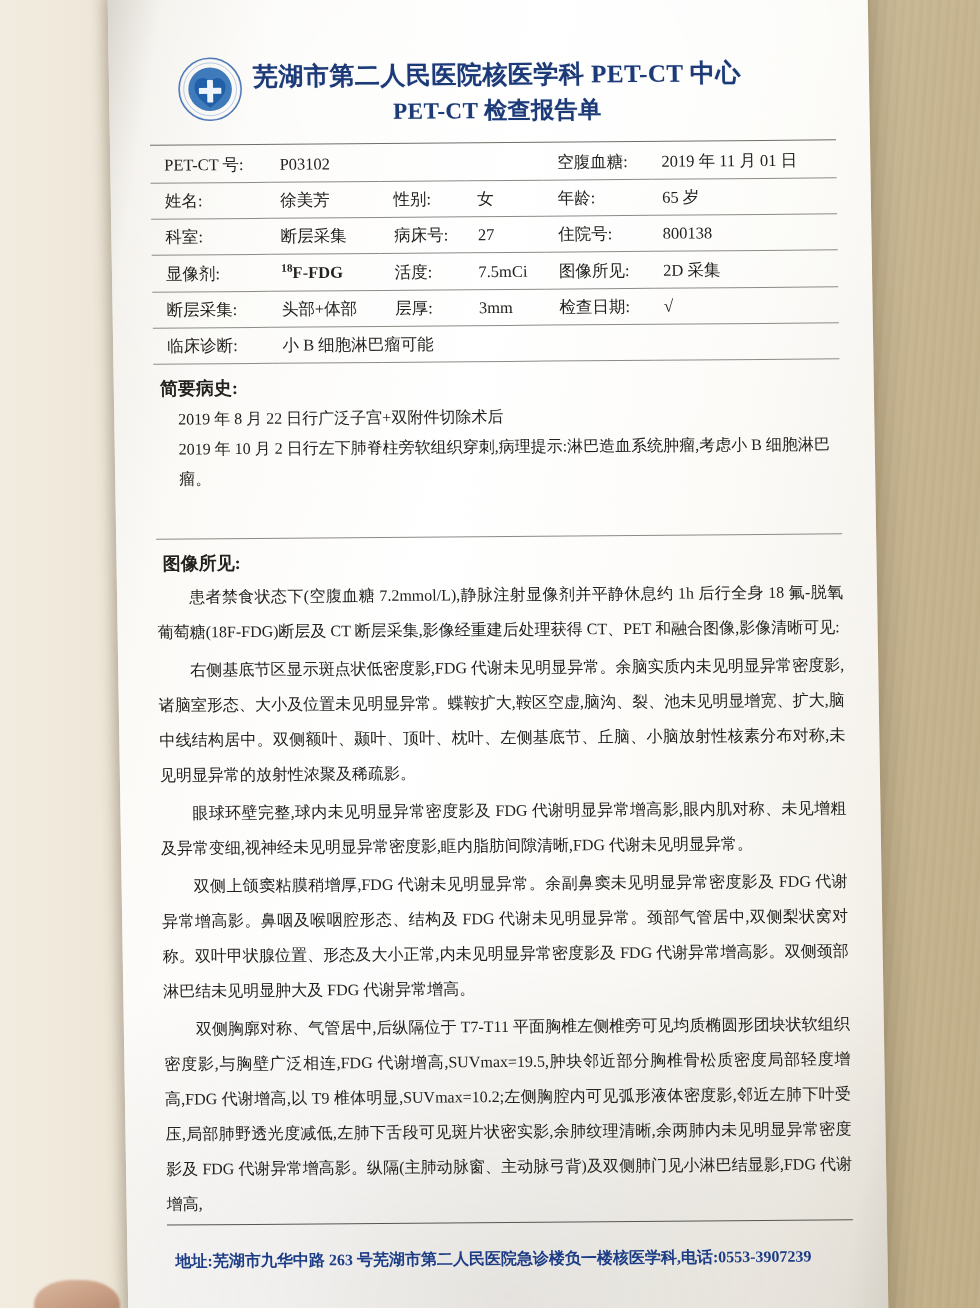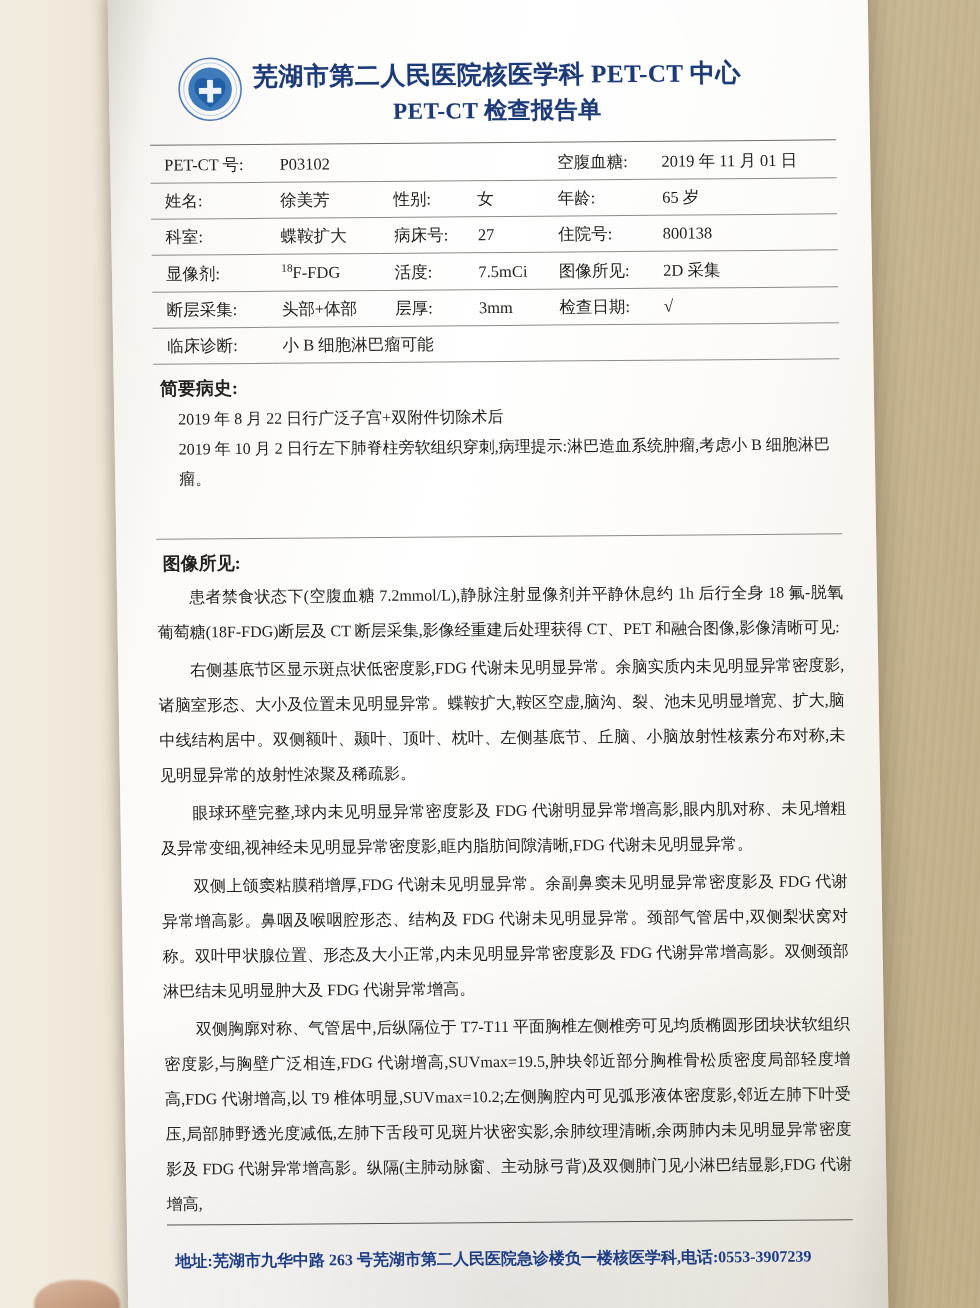--- a/index.html
+++ b/index.html
@@ -113,22 +113,22 @@
   }
   table.info td {
     border-bottom: 1px solid #8d8b86;
     padding: 7px 2px 6px 2px;
     vertical-align: baseline;
     white-space: nowrap;
   }
   table.info tr:last-child td { border-bottom: 1px solid #8d8b86; }
   .lbl { padding-left: 14px !important; }
   .val { padding-left: 10px !important; }
-  sup { font-size: .68em; vertical-align: super; font-weight: normal; }
-  .bold-lat { font-weight: normal; }
+  sup { font-size: .68em; vertical-align: super; font-weight: bold; }
+  .bold-lat { font-weight: bold; }
   .tick { font-size: 17px; }
 
   
   .sec-title {
     font-weight: bold;
     font-size: 18px;
     margin: 12px 0 4px 6px;
   }
   .hist-line {
     font-size: 16px;
@@ -214,21 +214,21 @@
       <tr>
         <td class="lbl">姓名:</td>
         <td class="val">徐美芳</td>
         <td class="lbl">性别:</td>
         <td class="val">女</td>
         <td class="lbl">年龄:</td>
         <td class="val">65 岁</td>
       </tr>
       <tr>
         <td class="lbl">科室:</td>
-        <td class="val">蝶鞍扩大</td>
+        <td class="val">断层采集</td>
         <td class="lbl">病床号:</td>
         <td class="val">27</td>
         <td class="lbl">住院号:</td>
         <td class="val">800138</td>
       </tr>
       <tr>
         <td class="lbl">显像剂:</td>
         <td class="val"><sup>18</sup><span class="bold-lat">F-FDG</span></td>
         <td class="lbl">活度:</td>
         <td class="val">7.5mCi</td>

